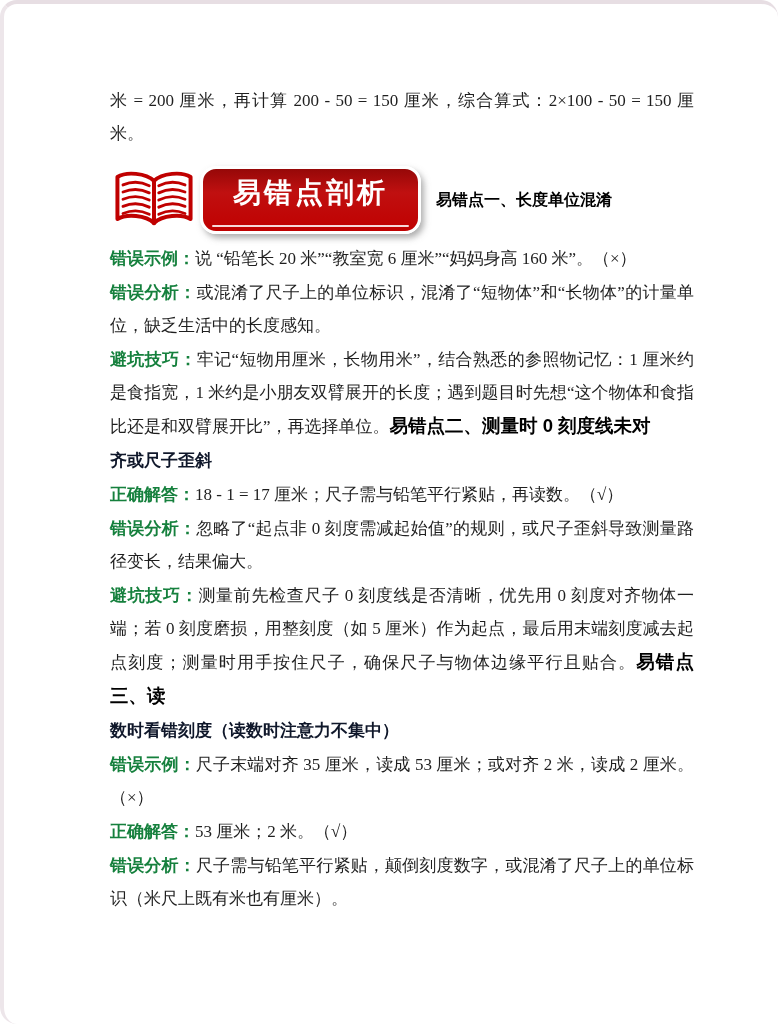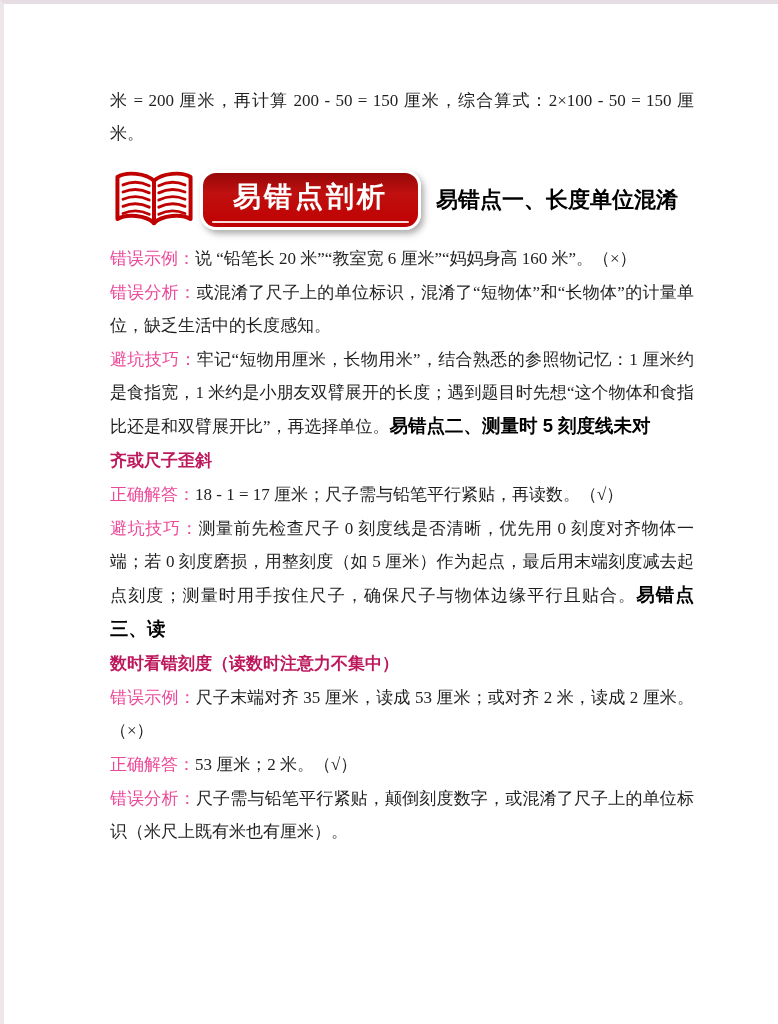--- a/index.html
+++ b/index.html
@@ -9,48 +9,49 @@
     overflow:hidden;
     font-family:"Liberation Serif","DejaVu Serif",serif;
     color:#1f1f1f;
   }
   .doc{
     position:absolute;inset:0;
     background:#ffffff;
     border-top:4px solid #e7dee3;
     border-left:4px solid #ede6ea;
     box-sizing:border-box;
+    border-radius:17px;
   }
   .content{
     margin:80px 86px 0 106px;
     width:584px;
   }
   p.para{
     margin:0 0 1px 0;
     font-size:17px;
     line-height:33px;
     text-align:justify;
   }
   .intro{margin-bottom:4px;}
   .label{
     font-family:"Liberation Sans","DejaVu Sans",sans-serif;
-    font-weight:400;
-    color:#ec4899;
+    font-weight:700;
+    color:#15803d;
   }
   .inline-title{
     font-family:"Liberation Sans","DejaVu Sans",sans-serif;
     font-weight:700;
     font-size:18.5px;
     color:#000;
   }
   .wrap-title{
     font-family:"Liberation Sans","DejaVu Sans",sans-serif;
     font-weight:700;
     font-size:19px;
-    color:#be185d;
+    color:#0f172a;
     margin:3px 0 7px 0;
     line-height:36px;
     text-align:left;
   }
   
   .banner{
     display:flex;
     align-items:center;
     margin:18px 0 10px 0;
     height:64px;
@@ -60,40 +61,40 @@
     flex:0 0 auto;
     margin-right:2px;
   }
   .badge{
     position:relative;
     flex:0 0 auto;
     background:linear-gradient(180deg,#960808 0%,#c01010 38%,#c00000 100%);
     border:3px solid #ffffff;
     border-radius:16px;
     box-shadow:3px 4px 6px rgba(110,110,110,.55);
-    padding:5px 30px 11px 30px;
+    padding:5px 30px 19px 30px;
   }
   .badge::after{
     content:"";
     position:absolute;left:9px;right:9px;bottom:4px;height:2px;
     background:rgba(255,255,255,.85);
     border-radius:2px;
   }
   .badge-text{
     font-family:"Liberation Sans","DejaVu Sans",sans-serif;
     font-weight:700;
     font-size:28px;
     letter-spacing:3px;
     color:#ffffff;
     white-space:nowrap;
   }
   .banner-heading{
     font-family:"Liberation Sans","DejaVu Sans",sans-serif;
     font-weight:700;
-    font-size:22px;
+    font-size:16px;
     color:#000;
     margin-left:15px;
     white-space:nowrap;
   }
 </style>
 </head>
 <body>
 
 <div class="doc">
   <div class="content">
@@ -117,24 +118,25 @@
         <path d="M94 56 Q77 49 61 57" stroke-width="3.6"></path>
       </svg>
       <div class="badge">
         <span class="badge-text">易错点剖析</span>
       </div>
       <span class="banner-heading">易错点一、长度单位混淆</span>
     </div>
 
     <p class="para"><span class="label">错误示例：</span><span>说 “铅笔长 20 米”“教室宽 6 厘米”“妈妈身高 160 米”。（×）</span></p>
     <p class="para"><span class="label">错误分析：</span><span>或混淆了尺子上的单位标识，混淆了“短物体”和“长物体”的计量单位，缺乏生活中的长度感知。</span></p>
-    <p class="para"><span class="label">避坑技巧：</span><span>牢记“短物用厘米，长物用米”，结合熟悉的参照物记忆：1 厘米约是食指宽，1 米约是小朋友双臂展开的长度；遇到题目时先想“这个物体和食指比还是和双臂展开比”，再选择单位。</span><span class="inline-title">易错点二、测量时 5 刻度线未对</span></p>
+    <p class="para"><span class="label">避坑技巧：</span><span>牢记“短物用厘米，长物用米”，结合熟悉的参照物记忆：1 厘米约是食指宽，1 米约是小朋友双臂展开的长度；遇到题目时先想“这个物体和食指比还是和双臂展开比”，再选择单位。</span><span class="inline-title">易错点二、测量时 0 刻度线未对</span></p>
     <p class="para wrap-title">齐或尺子歪斜</p>
 
     <p class="para"><span class="label">正确解答：</span><span>18 - 1 = 17 厘米；尺子需与铅笔平行紧贴，再读数。（√）</span></p>
+    <p class="para"><span class="label">错误分析：</span><span>忽略了“起点非 0 刻度需减起始值”的规则，或尺子歪斜导致测量路径变长，结果偏大。</span></p>
     <p class="para"><span class="label">避坑技巧：</span><span>测量前先检查尺子 0 刻度线是否清晰，优先用 0 刻度对齐物体一端；若 0 刻度磨损，用整刻度（如 5 厘米）作为起点，最后用末端刻度减去起点刻度；测量时用手按住尺子，确保尺子与物体边缘平行且贴合。</span><span class="inline-title">易错点三、读</span></p>
     <p class="para wrap-title">数时看错刻度（读数时注意力不集中）</p>
 
     <p class="para"><span class="label">错误示例：</span><span>尺子末端对齐 35 厘米，读成 53 厘米；或对齐 2 米，读成 2 厘米。（×）</span></p>
     <p class="para"><span class="label">正确解答：</span><span>53 厘米；2 米。（√）</span></p>
     <p class="para"><span class="label">错误分析：</span><span>尺子需与铅笔平行紧贴，颠倒刻度数字，或混淆了尺子上的单位标识（米尺上既有米也有厘米）。</span></p>
     <p class="para"></p>
 
   </div>
 </div>

